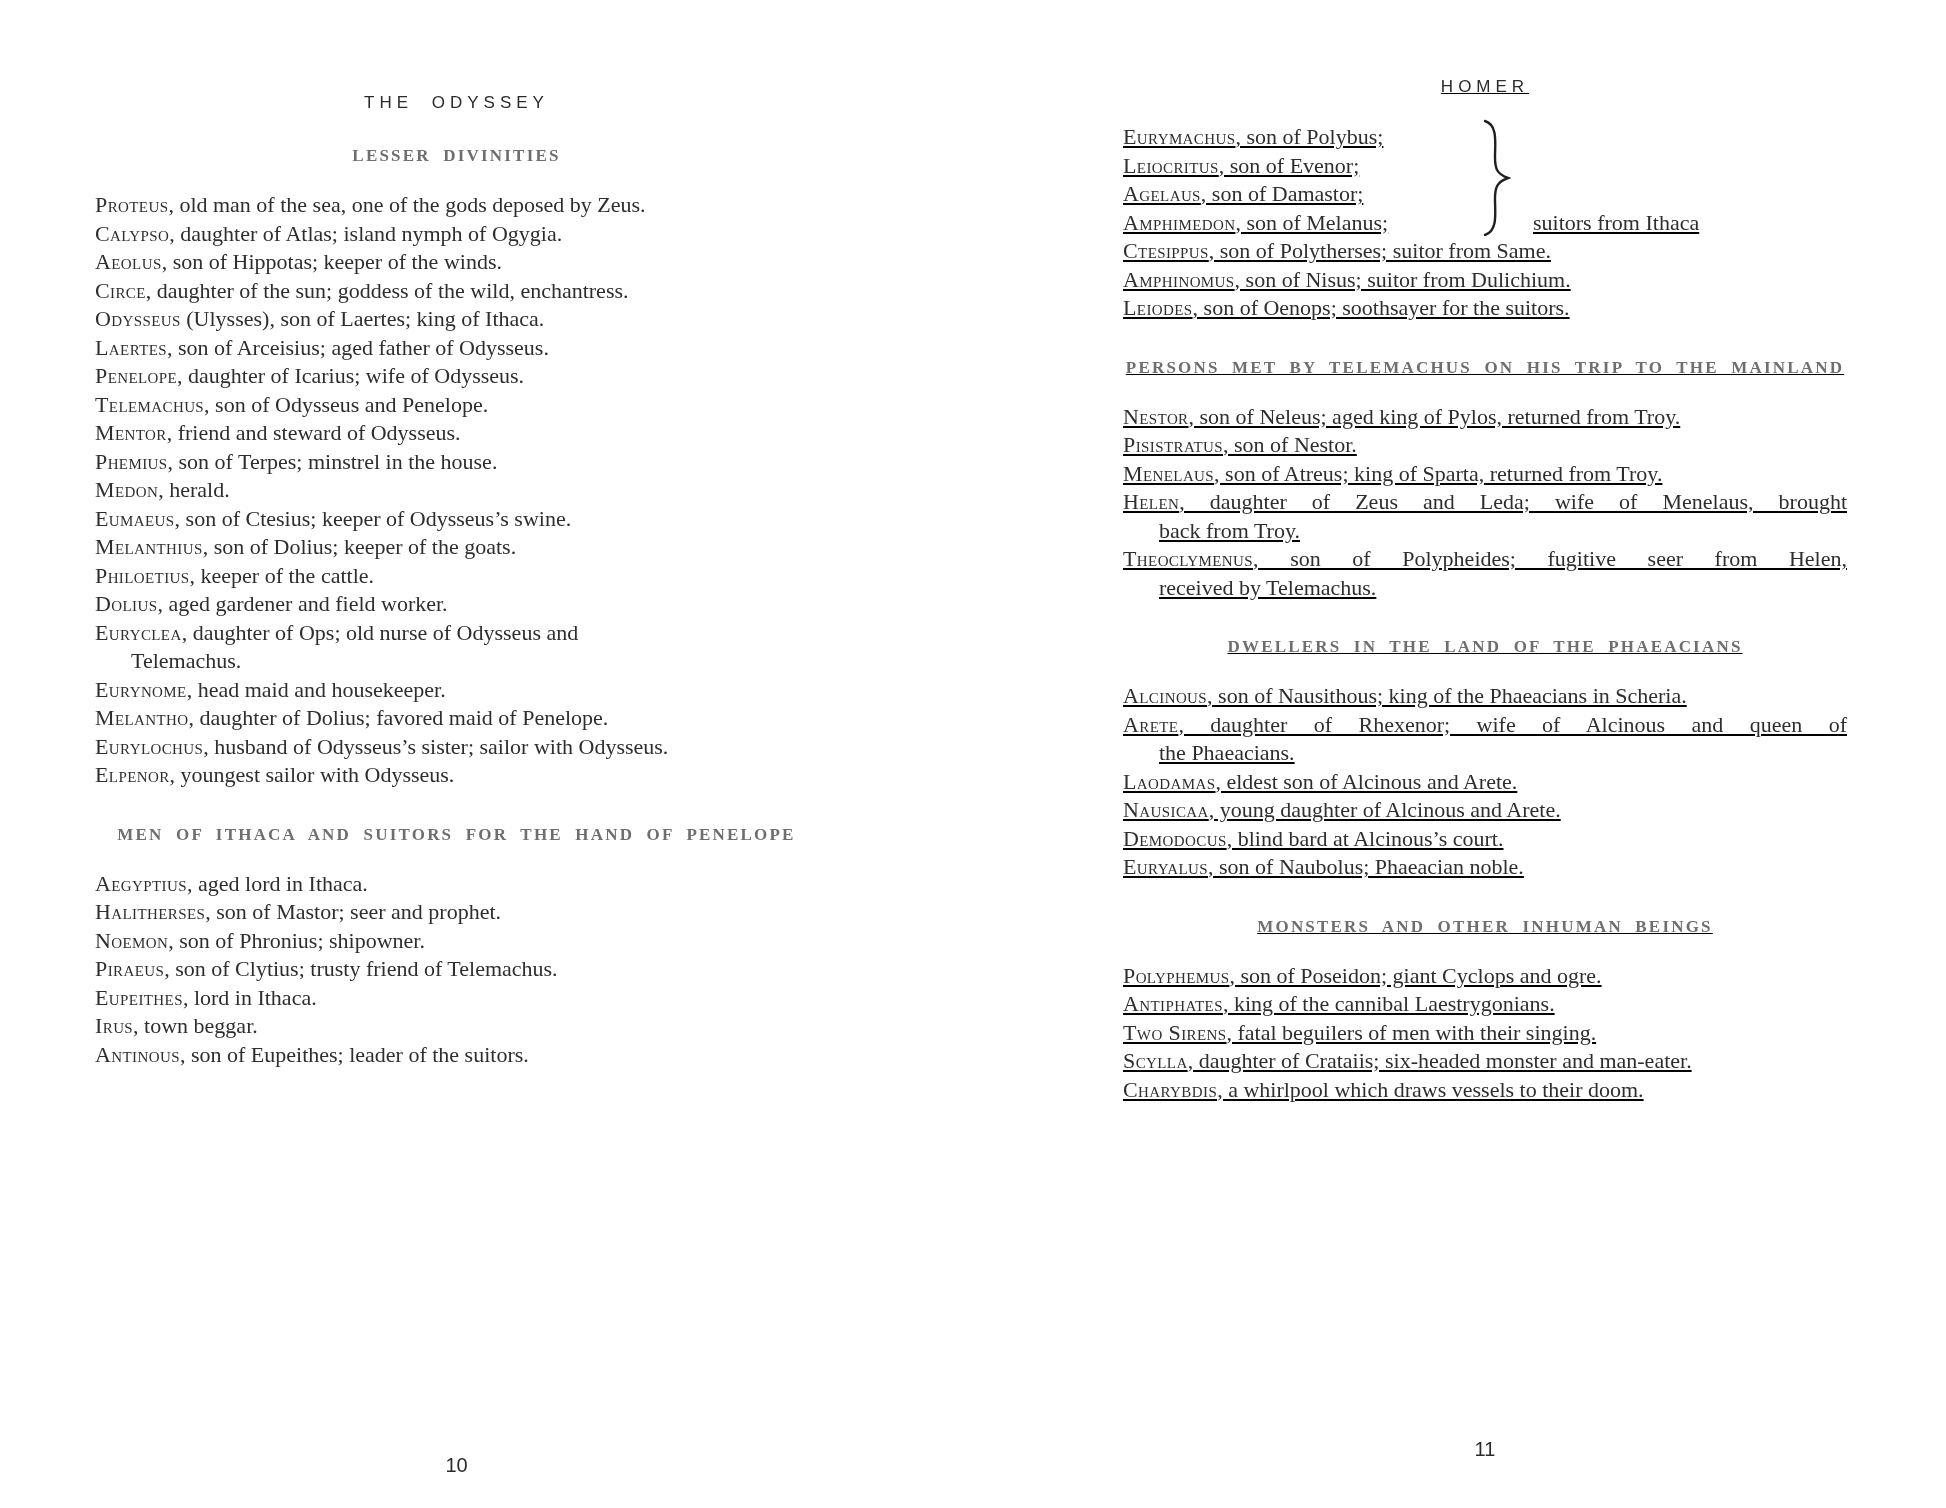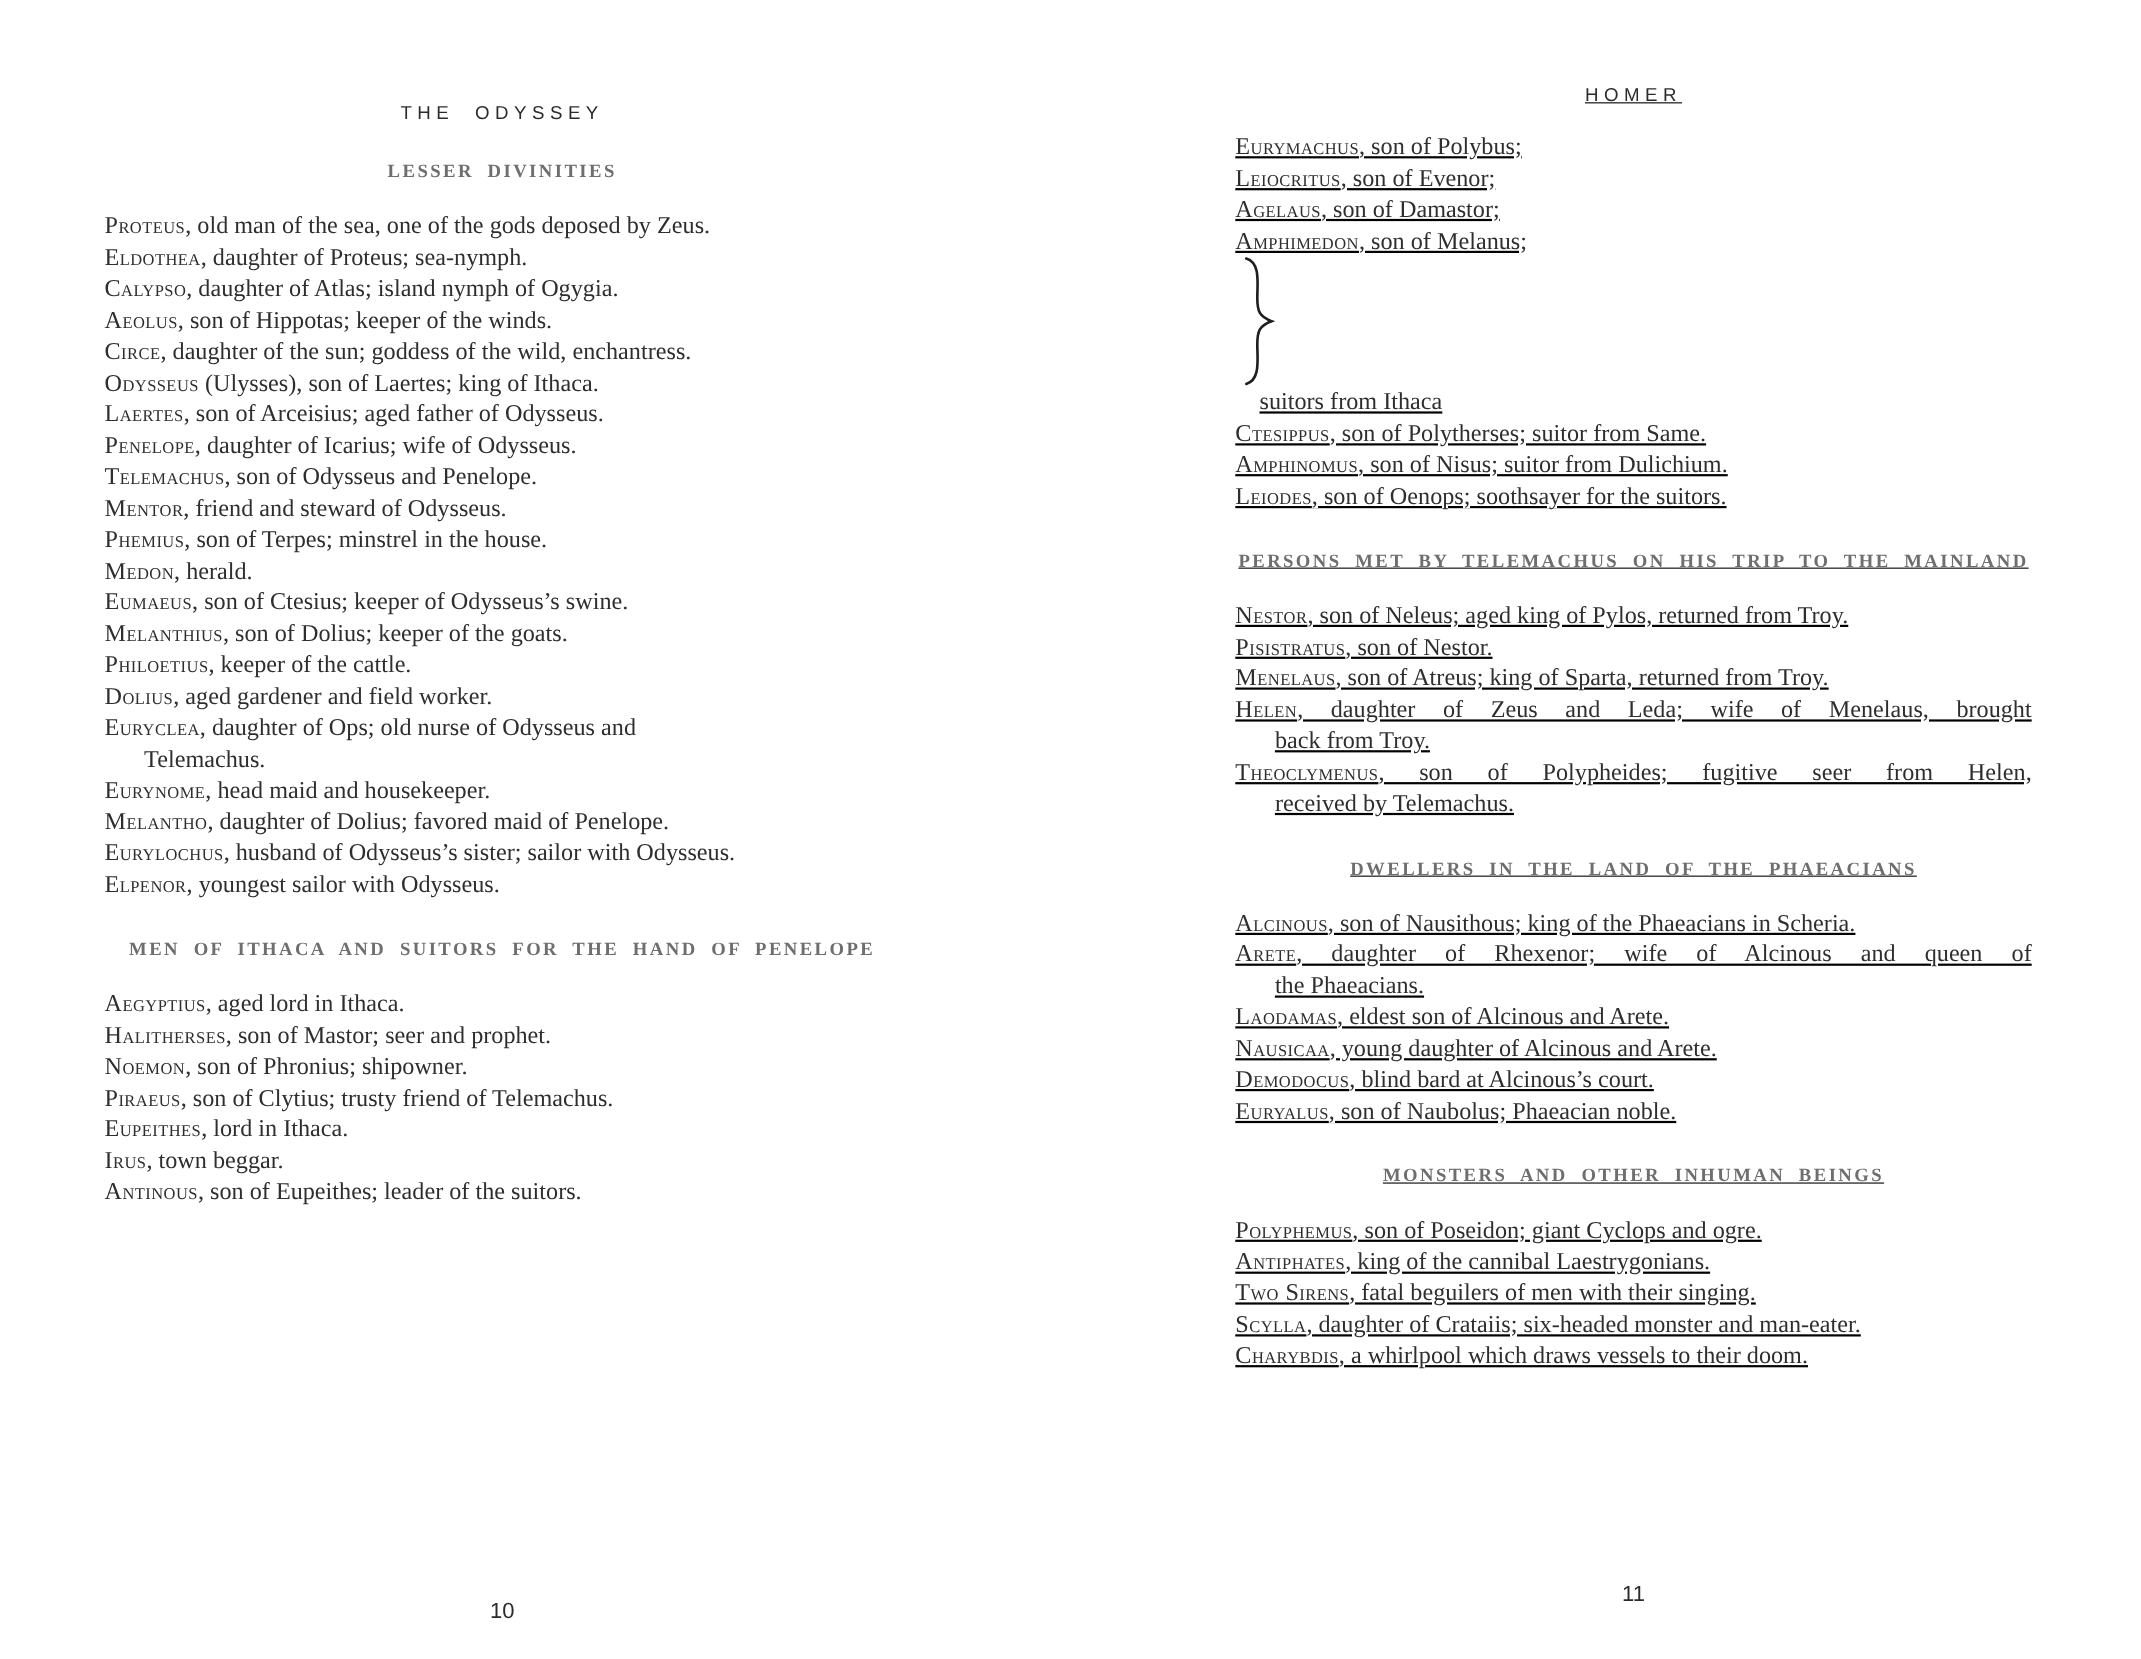--- a/index.html
+++ b/index.html
@@ -23,21 +23,21 @@
     font-size:17px;line-height:17px;font-weight:700;
     letter-spacing:2.2px;word-spacing:6px;color:#6e6e6e;
   }
   .entry{
     margin:0;font-size:22px;line-height:28.5px;color:#2e2e2e;
   }
   .line1{display:block;}
   .line1.stretch{text-align:justify;text-align-last:justify;}
   .cont{display:block;padding-left:36px;}
   .sc{font-variant:small-caps;letter-spacing:.4px;}
-  .brace-row{display:flex;align-items:flex-start;margin-top:24px;flex-direction:column;}
+  .brace-row{display:flex;align-items:flex-end;margin-top:24px;}
   .brace-entries{width:352px;flex:0 0 auto;}
   .brace{flex:0 0 auto;margin-left:6px;}
   .brace-label{
     margin-left:22px;font-size:22px;line-height:28.5px;color:#2e2e2e;
   }
   .folio{
     position:absolute;left:0;top:1438px;width:100%;margin:0;
     text-align:center;font-family:"Liberation Sans", sans-serif;
     font-size:20px;color:#2b2b2b;
   }
@@ -45,23 +45,20 @@
 </head>
 <body>
 
 <div class="page page-left">
   <p class="running-head">THE ODYSSEY</p>
   <div id="left-sections">
       <p class="section-heading">LESSER DIVINITIES</p>
       <div>
         <p class="entry">
           <span class="line1"><span class="sc">Proteus</span><span>, old man of the sea, one of the gods deposed by Zeus.</span></span>
-        </p>
-        <p class="entry">
-          <span class="line1"><span class="sc">Eldothea</span><span>, daughter of Proteus; sea-nymph.</span></span>
         </p>
         <p class="entry">
           <span class="line1"><span class="sc">Calypso</span><span>, daughter of Atlas; island nymph of Ogygia.</span></span>
         </p>
         <p class="entry">
           <span class="line1"><span class="sc">Aeolus</span><span>, son of Hippotas; keeper of the winds.</span></span>
         </p>
         <p class="entry">
           <span class="line1"><span class="sc">Circe</span><span>, daughter of the sun; goddess of the wild, enchantress.</span></span>
         </p>

